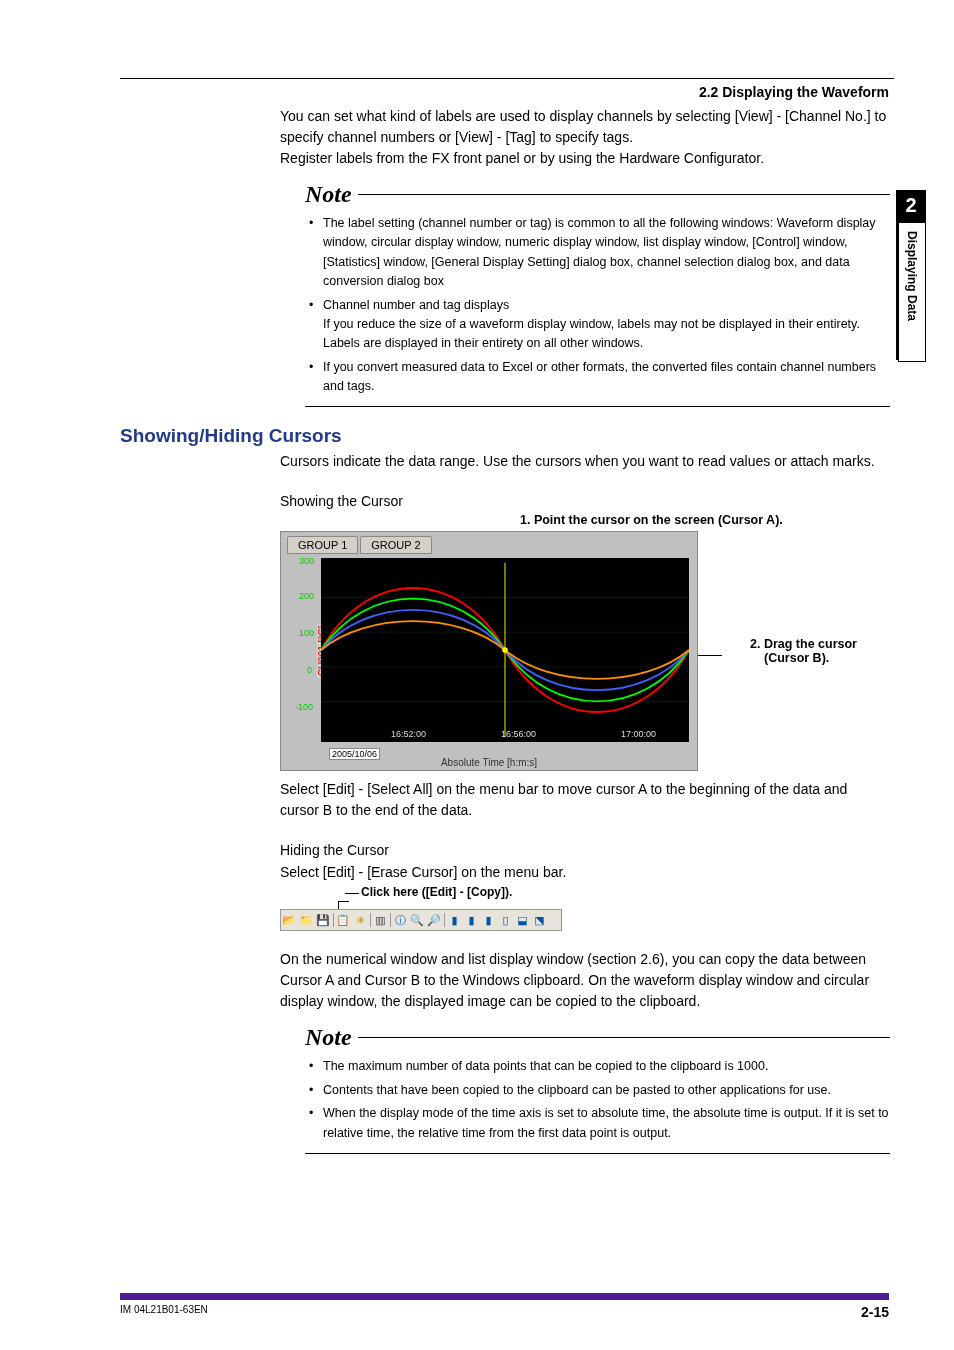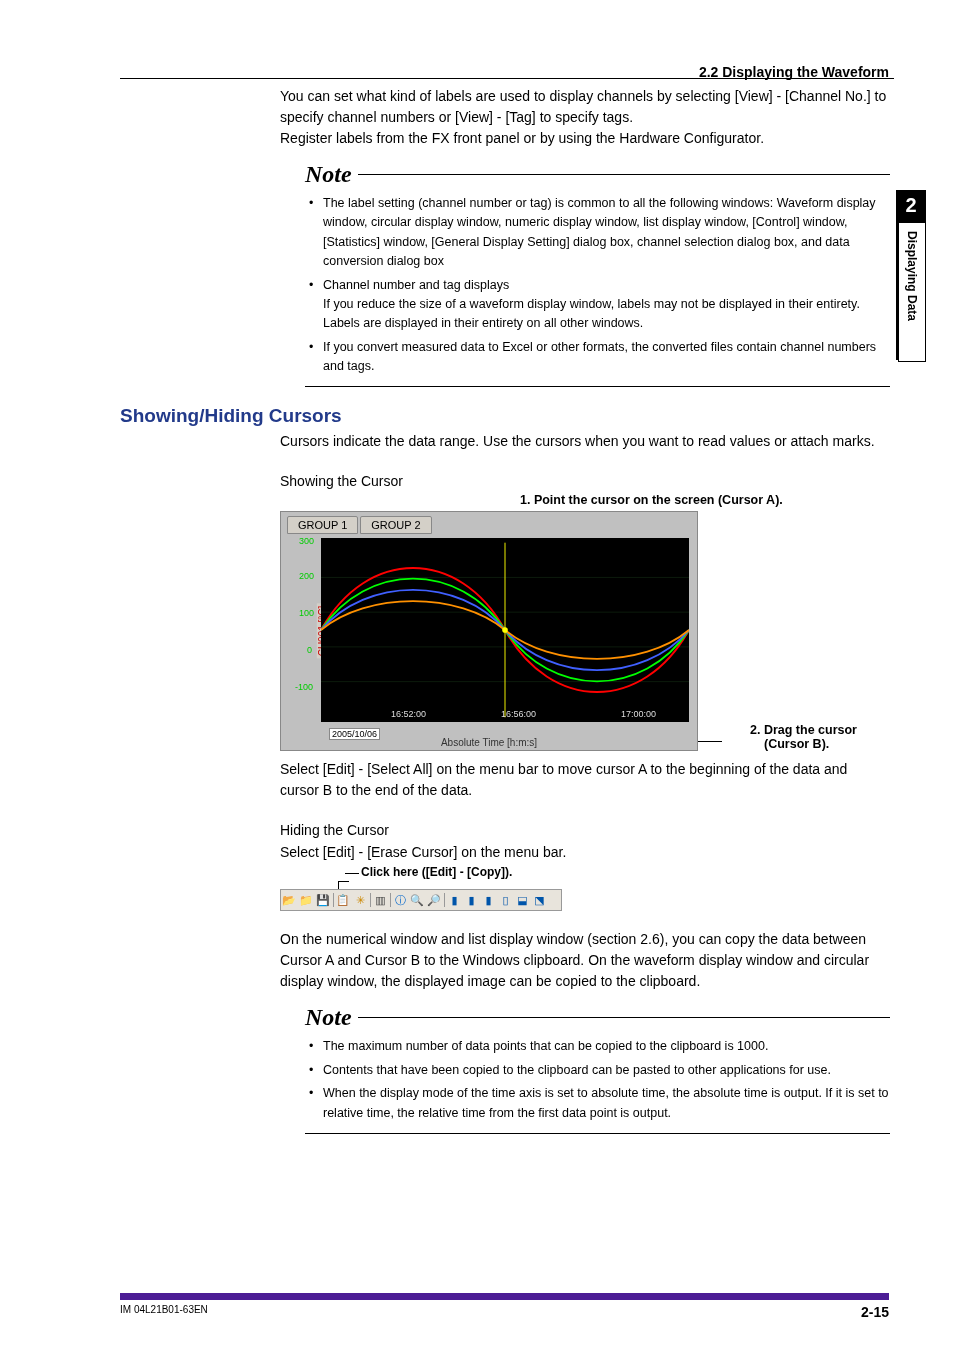--- a/index.html
+++ b/index.html
@@ -8,21 +8,21 @@
       font-family: Arial, Helvetica, sans-serif;
       background: #fff;
       width: 954px;
       position: relative;
     }
     .page {
       width: 954px;
       min-height: 1350px;
       position: relative;
       box-sizing: border-box;
-      padding-top: 64px;
+      padding-top: 84px;
     }
     .header-line {
       position: absolute;
       top: 78px;
       left: 120px;
       right: 60px;
       border-top: 1px solid #000;
     }
     .section-breadcrumb {
       text-align: right;
@@ -96,21 +96,21 @@
     }
     .callout {
       font-size: 12.5px;
       font-weight: bold;
       margin-left: 400px;
       margin-top: 4px;
       margin-bottom: 4px;
     }
     .graph-row {
       display: flex;
-      align-items: flex-end;
+      align-items: center;
       margin-left: 160px;
     }
     .graph {
       width: 440px;
       height: 240px;
       background: #c0c0c0;
       position: relative;
       border: 1px solid #888;
       box-sizing: border-box;
     }

